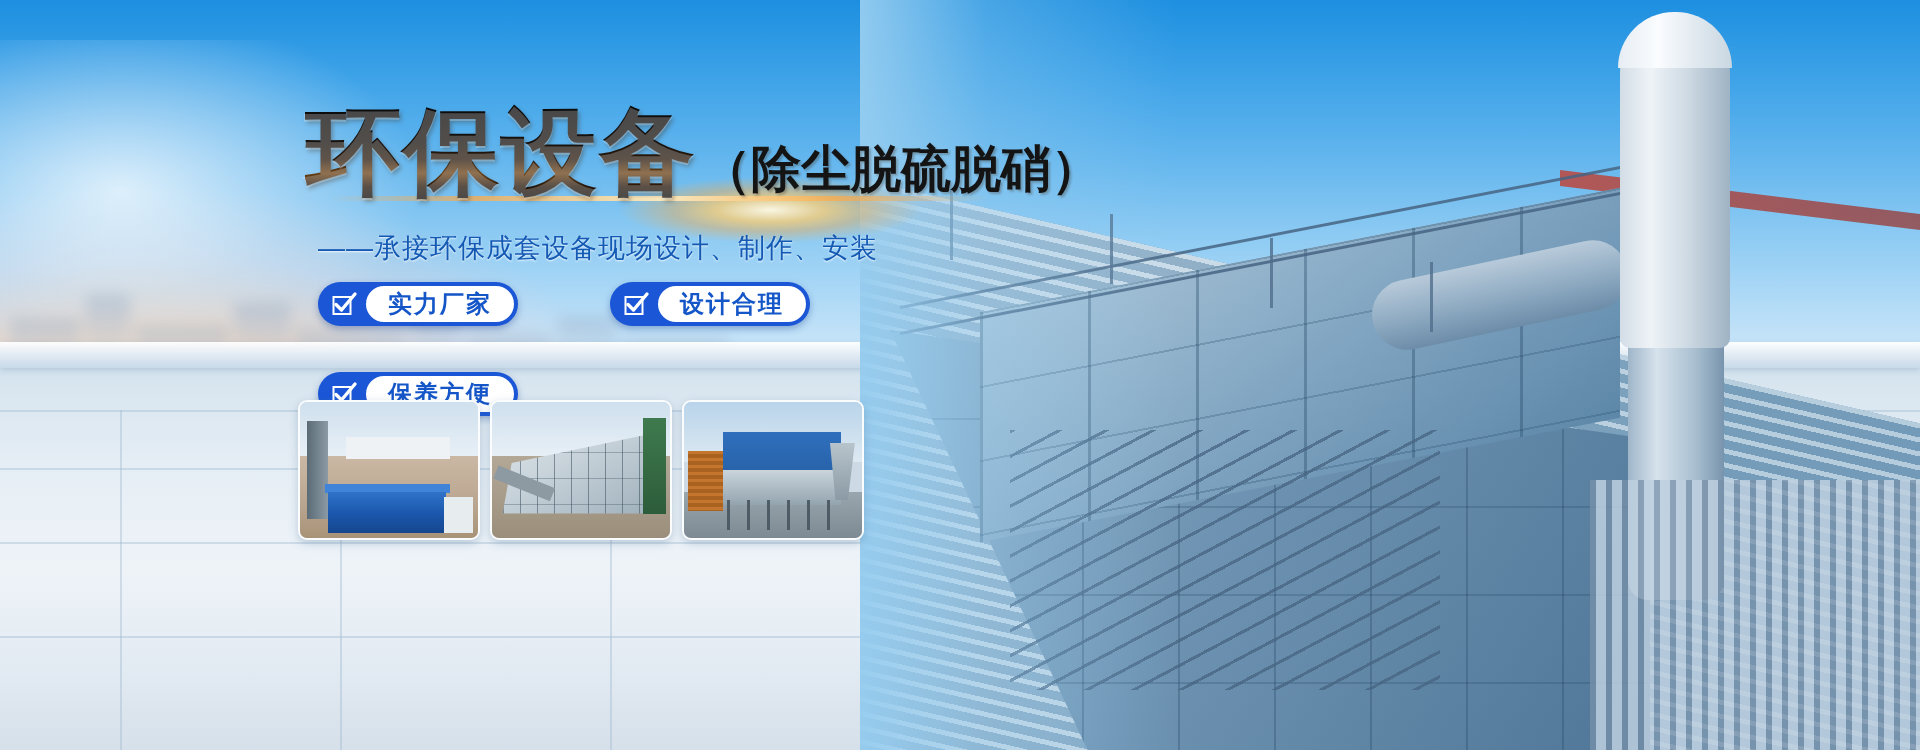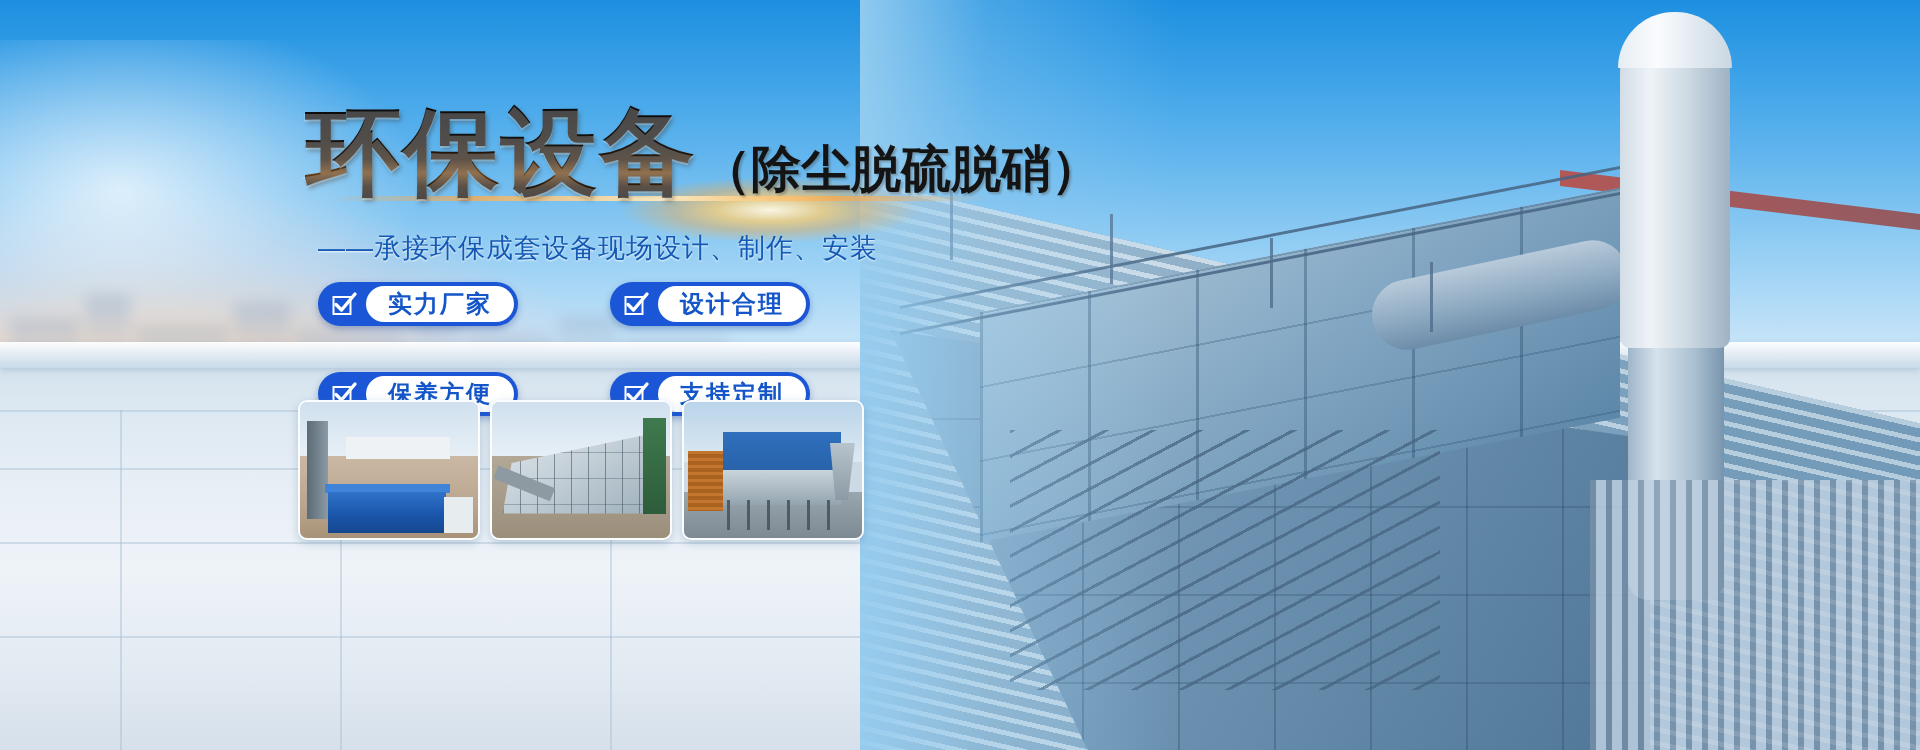--- a/index.html
+++ b/index.html
@@ -405,29 +405,20 @@
       <div class="badge">
         <span class="chk">
           <svg viewBox="0 0 28 28">
               <rect x="3.5" y="7" width="17" height="17" fill="none" stroke="#fff" stroke-width="2"></rect>
               <path d="M6 14.5 L11.5 20 L25 4" fill="none" stroke="#fff" stroke-width="3.4" stroke-linecap="round" stroke-linejoin="round"></path>
             </svg>
         </span>
         <span class="pill">保养方便</span>
       </div>
 
-      <div class="badge">
-        <span class="chk">
-          <svg viewBox="0 0 28 28">
-              <rect x="3.5" y="7" width="17" height="17" fill="none" stroke="#fff" stroke-width="2"></rect>
-              <path d="M6 14.5 L11.5 20 L25 4" fill="none" stroke="#fff" stroke-width="3.4" stroke-linecap="round" stroke-linejoin="round"></path>
-            </svg>
-        </span>
-        <span class="pill">支持定制</span>
-      </div>
 
     </div>
 
     <div class="thumbs">
 
       <div class="thumb t1">
         <div class="sky-t"></div>
         <div class="gnd-t"></div>
         <div class="bldg"></div>
         <div class="tower"></div>

